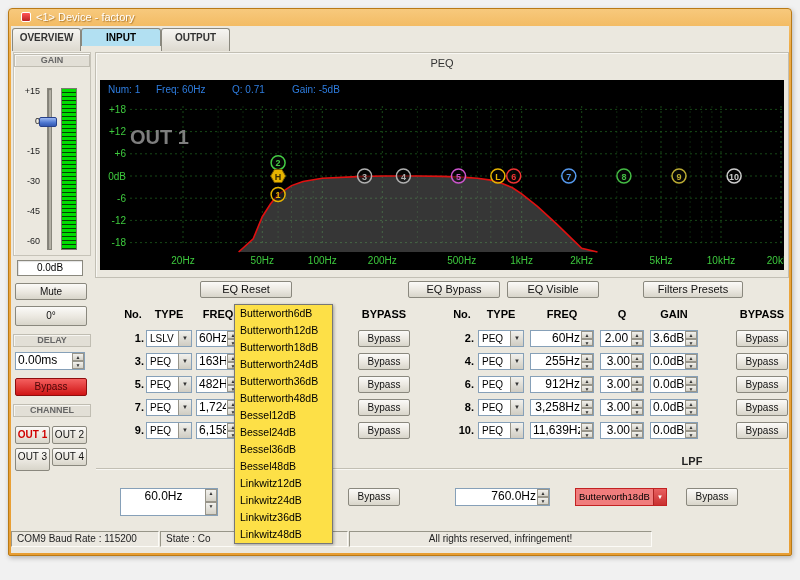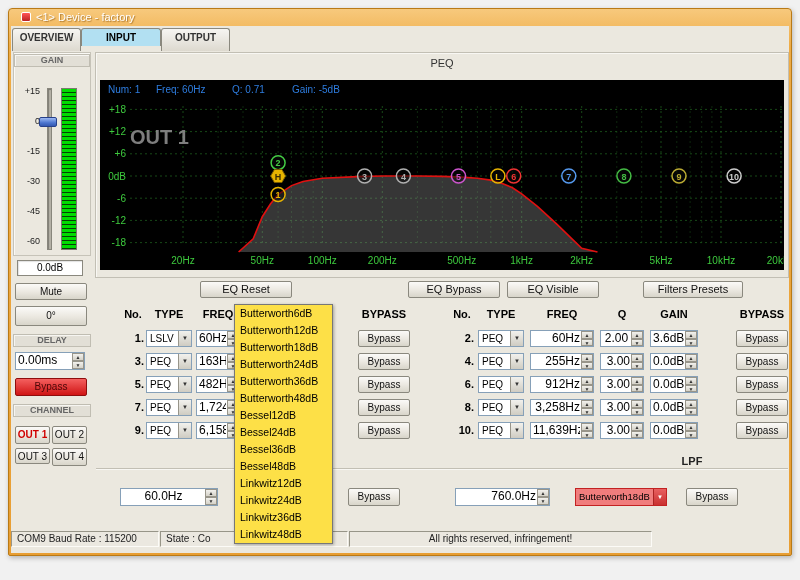--- a/index.html
+++ b/index.html
@@ -76,21 +76,21 @@
     <div class="sval" style="text-align:left">0.00ms</div>
     <div class="sarr">
         <div class="sup">▲</div>
         <div class="sdn">▼</div>
       </div>
   </div>
   <div class="abs btn btn-red" style="left:15px;top:378px;width:72px;height:18px;line-height:16px">Bypass</div>
   <div class="abs strip" style="left:13px;top:404px;width:78px">CHANNEL</div>
   <div class="abs btn out-active" style="left:15px;top:426px;width:35px;height:18px;line-height:16px">OUT 1</div>
   <div class="abs btn" style="left:52px;top:426px;width:35px;height:18px;line-height:16px">OUT 2</div>
-  <div class="abs btn" style="left:15px;top:448px;width:35px;height:16px;line-height:16px">OUT 3</div>
+  <div class="abs btn" style="left:15px;top:448px;width:35px;height:23px;line-height:16px">OUT 3</div>
   <div class="abs btn" style="left:52px;top:448px;width:35px;height:18px;line-height:16px">OUT 4</div>
 
   <div class="abs" id="peq-panel"></div>
   <div class="abs" id="peq-title">PEQ</div>
   <div class="abs" id="graph">
     <svg id="peq-svg" width="684" height="190" viewBox="0 0 684 190">
         <line x1="118.1" x2="118.1" y1="26" y2="166" stroke="#164216" stroke-width="0.6" stroke-dasharray="2,3"></line>
         <line x1="143.0" x2="143.0" y1="26" y2="166" stroke="#164216" stroke-width="0.6" stroke-dasharray="2,3"></line>
         <line x1="178.1" x2="178.1" y1="26" y2="166" stroke="#164216" stroke-width="0.6" stroke-dasharray="2,3"></line>
         <line x1="191.5" x2="191.5" y1="26" y2="166" stroke="#164216" stroke-width="0.6" stroke-dasharray="2,3"></line>
@@ -176,21 +176,21 @@
       </svg>
   </div>
 
   <div class="abs btn btn-lg" style="left:200px;top:281px;width:92px;height:17px">EQ Reset</div>
   <div class="abs btn btn-lg" style="left:408px;top:281px;width:92px;height:17px">EQ Bypass</div>
   <div class="abs btn btn-lg" style="left:507px;top:281px;width:92px;height:17px">EQ Visible</div>
   <div class="abs btn btn-lg" style="left:643px;top:281px;width:100px;height:17px">Filters Presets</div>
 
   <div class="abs hline" style="left:96px;top:468px;width:692px"></div>
   <div class="abs lpf-label" style="left:668px;top:455px;width:48px">LPF</div>
-  <div class="abs spin" style="left:120px;top:488px;width:98px;height:18px">
+  <div class="abs spin" style="left:120px;top:488px;width:98px;height:28px">
     <div class="sval" style="text-align:center">60.0Hz</div>
     <div class="sarr">
         <div class="sup">▲</div>
         <div class="sdn">▼</div>
       </div>
   </div>
   <div class="abs btn" style="left:348px;top:488px;width:52px;height:18px;line-height:16px">Bypass</div>
   <div class="abs spin" style="left:455px;top:488px;width:95px;height:18px">
     <div class="sval" style="">760.0Hz</div>
     <div class="sarr">

